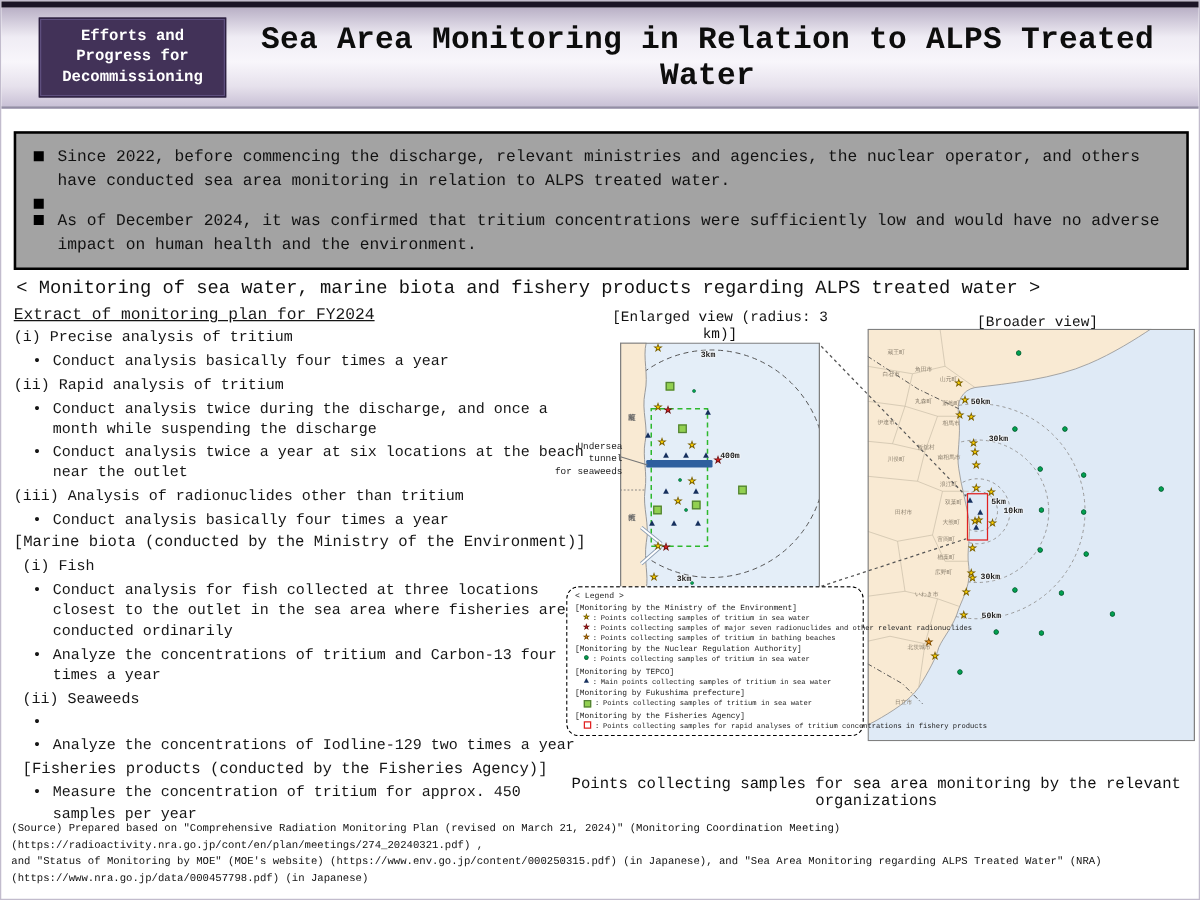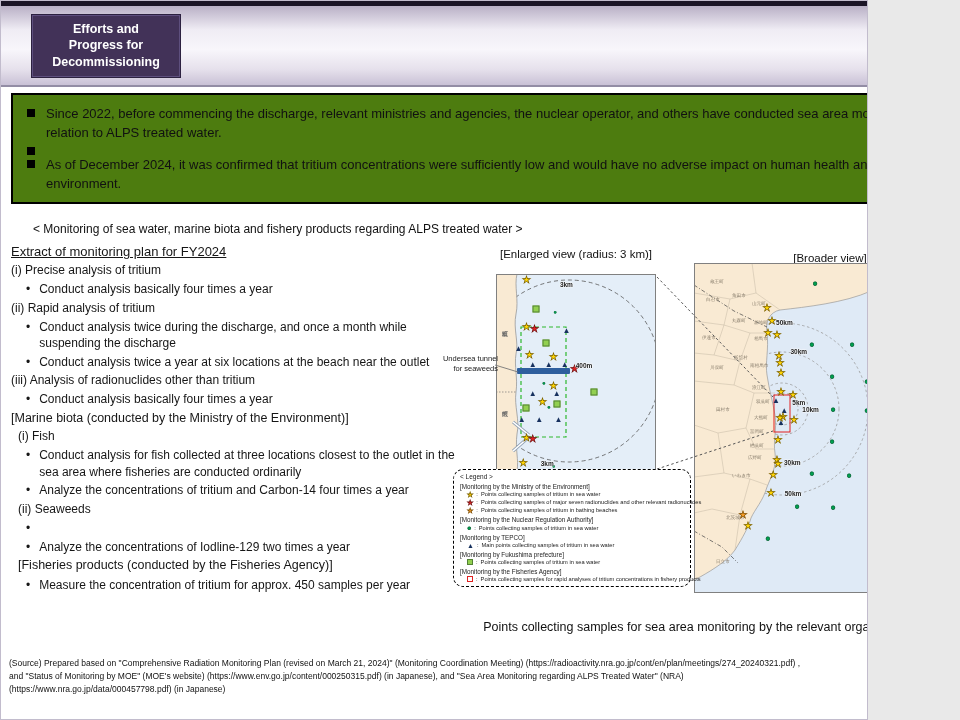--- a/index.html
+++ b/index.html
@@ -1,34 +1,34 @@
 <!DOCTYPE html>
 <html><head>
 <meta charset="utf-8">
 <style>
   html,body{margin:0;padding:0;background:#e9e9e9;}
-  .slide{position:relative;width:868px;height:720px;background:#fff;overflow:hidden;
-         font-family:Liberation Sans, sans-serif;border:1px solid #c2bccd;box-sizing:border-box;}
+  .slide{position:relative;width:960px;height:720px;background:#fff;overflow:hidden;
+         font-family:Liberation Mono, monospace;border:1px solid #c2bccd;box-sizing:border-box;}
 
   
   .header{position:absolute;left:0;top:0;width:100%;height:86px;box-sizing:border-box;
           background:linear-gradient(180deg,#b9b0c6 0%,#efecf4 30%,#f8f6fb 55%,#e6e1ec 80%,#c9c1d6 100%);
           border-top:5px solid #1b1526;border-bottom:2px solid #938da5;display:flex;align-items:center;}
   .badge{margin-left:30px;width:148px;height:62px;background:#423258;color:#fff;display:flex;flex-direction:column;
          justify-content:center;text-align:center;font-weight:bold;font-size:12.5px;line-height:1.3;
          border:1px solid #2c2140;box-shadow:inset 0 0 0 1px #5e4f7e;flex:none;}
   .h-title{flex:1;text-align:center;font-size:25px;font-weight:bold;color:#0d0d0d;letter-spacing:.2px;padding-right:8px;}
 
   
-  .summary-box{position:absolute;left:10px;top:92px;width:940px;box-sizing:border-box;border:2px solid #000;
-               background:#4d7c0f;padding:9px 14px;}
+  .summary-box{position:absolute;left:10px;top:104px;width:940px;box-sizing:border-box;border:2px solid #000;
+               background:#a3a3a3;padding:9px 14px;}
   .sum-row{display:flex;gap:11px;font-size:13px;line-height:19px;color:#111;}
   .sq-bullet{width:8px;height:8px;background:#000;margin-top:5px;flex:none;}
 
-  .section-heading{position:absolute;left:12px;top:221px;font-size:12px;color:#111;margin-left:20px;}
+  .section-heading{position:absolute;left:12px;top:221px;font-size:15px;color:#111;}
 
   
   .plan{position:absolute;left:10px;top:243px;width:458px;color:#161616;}
   .pl-title{font-size:13px;text-decoration:underline;margin-bottom:3px;}
   .pl-bracket{font-size:12.5px;line-height:1.4;}
   .pl-bracket2{font-size:12.5px;line-height:1.4;padding-left:7px;}
   .pl-roman{font-size:12px;line-height:1.42;margin-top:1px;}
   .pl-roman2{font-size:12px;line-height:1.42;padding-left:7px;margin-top:1px;}
   .pl-bullet{display:flex;gap:9px;padding-left:15px;font-size:12px;line-height:1.38;margin:2px 0;}
   .pl-dot{flex:none;}
@@ -81,20 +81,21 @@
 <body>
 
 <div class="slide">
 
   <header class="header">
     <div class="badge">
       <span>Efforts and</span>
       <span>Progress for</span>
       <span>Decommissioning</span>
     </div>
+    <div class="h-title">Sea Area Monitoring in Relation to ALPS Treated Water</div>
   </header>
 
   <div class="summary-box">
     <div id="summary-list">
         <div class="sum-row">
           <span class="sq-bullet"></span>
           <span class="sum-text">Since 2022, before commencing the discharge, relevant ministries and agencies, the nuclear operator, and others have conducted sea area monitoring in relation to ALPS treated water.</span>
         </div>
         <div class="sum-row">
           <span class="sq-bullet"></span>
@@ -130,21 +131,21 @@
         <span class="pl-text">Conduct analysis basically four times a year</span>
       </div>
       <div class="pl-bracket">[Marine biota (conducted by the Ministry of the Environment)]</div>
       <div class="pl-roman2">(i) Fish</div>
       <div class="pl-bullet">
         <span class="pl-dot">•</span>
         <span class="pl-text">Conduct analysis for fish collected at three locations closest to the outlet in the sea area where fisheries are conducted ordinarily</span>
       </div>
       <div class="pl-bullet">
         <span class="pl-dot">•</span>
-        <span class="pl-text">Analyze the concentrations of tritium and Carbon-14 four times a year</span>
+        <span class="pl-text">Analyze the concentrations of tritium and Carbon-13 four times a year</span>
       </div>
       <div class="pl-roman2">(ii) Seaweeds</div>
       <div class="pl-bullet">
         <span class="pl-dot">•</span>
       </div>
       <div class="pl-bullet">
         <span class="pl-dot">•</span>
         <span class="pl-text">Analyze the concentrations of Iodline-129 two times a year</span>
       </div>
       <div class="pl-bracket2">[Fisheries products (conducted by the Fisheries Agency)]</div>

